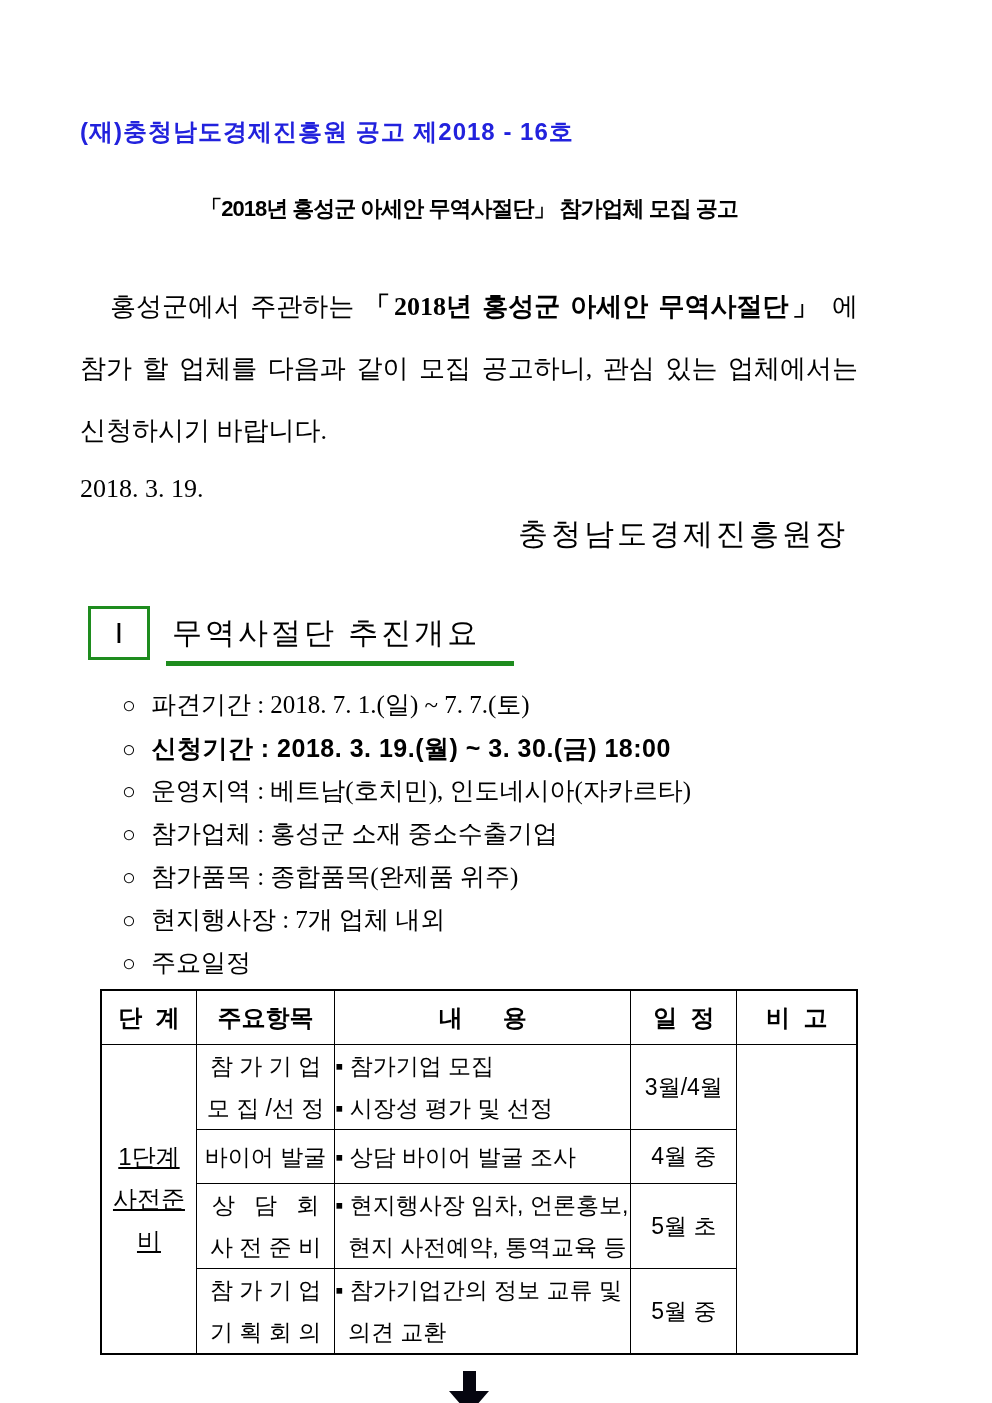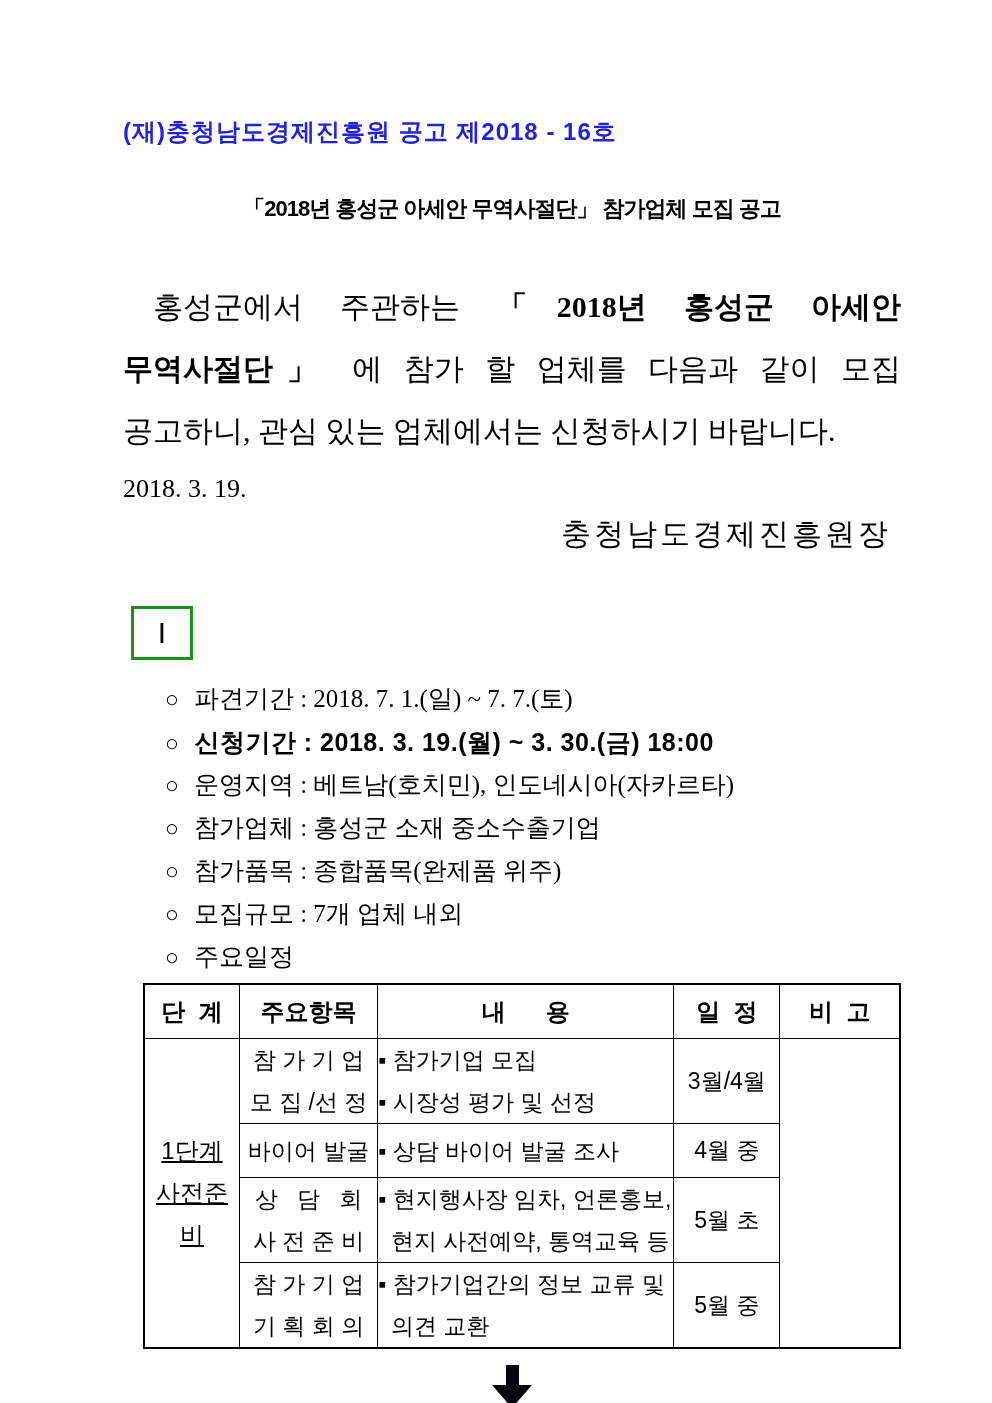--- a/index.html
+++ b/index.html
@@ -6,21 +6,20 @@
   .page {
     position: relative;
     width: 944px;
     height: 1403px;
     background: #ffffff;
     box-sizing: border-box;
     padding: 118px 86px 0 80px;
     font-family: "Liberation Serif", serif;
     color: #000;
     overflow: hidden;
-    margin-left: 43px;
   }
 
   
   .notice-no {
     font-family: "Liberation Sans", sans-serif;
     font-weight: bold;
     font-size: 24px;
     line-height: 28px;
     letter-spacing: 1px;
     color: #2222DD;
@@ -34,21 +33,21 @@
     font-weight: bold;
     font-size: 22px;
     line-height: 46px;
     letter-spacing: -1px;
     color: #000;
   }
 
   
   .body-par {
     margin-top: 44px;
-    font-size: 30px;
+    font-size: 26px;
     line-height: 62px;
     text-align: justify;
     text-indent: 30px;
     word-break: keep-all;
   }
   .body-par .bold-seg { font-weight: bold; }
 
   
   .date-line {
     margin-top: 8px;
@@ -198,20 +197,21 @@
   <div class="body-par"><span>홍성군에서 주관하는 </span><span class="bold-seg">「2018년 홍성군 아세안 무역사절단」</span><span> 에 참가 할 업체를 다음과 같이 모집 공고하니, 관심 있는 업체에서는 신청하시기 바랍니다.</span></div>
 
   <div class="date-line">2018. 3. 19.</div>
 
   <div class="signer-line">충청남도경제진흥원장</div>
 
   <div class="section-head">
     <div class="sec-box">
       <span>I</span>
     </div>
+    <div class="sec-title">무역사절단 추진개요</div>
   </div>
 
   <div class="bullets">
     <div class="bullet">
       <span class="marker">○</span>
       <span>파견기간 : 2018. 7. 1.(일) ~ 7. 7.(토)</span>
     </div>
     <div class="bullet emph">
       <span class="marker">○</span>
       <span>신청기간 : 2018. 3. 19.(월) ~ 3. 30.(금) 18:00</span>
@@ -223,21 +223,21 @@
     <div class="bullet">
       <span class="marker">○</span>
       <span>참가업체 : 홍성군 소재 중소수출기업</span>
     </div>
     <div class="bullet">
       <span class="marker">○</span>
       <span>참가품목 : 종합품목(완제품 위주)</span>
     </div>
     <div class="bullet">
       <span class="marker">○</span>
-      <span>모집규모 : 7개 업체 내외</span>
+      <span>현지행사장 : 7개 업체 내외</span>
     </div>
     <div class="bullet">
       <span class="marker">○</span>
       <span>주요일정</span>
     </div>
   </div>
 
   <table class="sched-table">
     <colgroup>
       <col class="col-stage">

